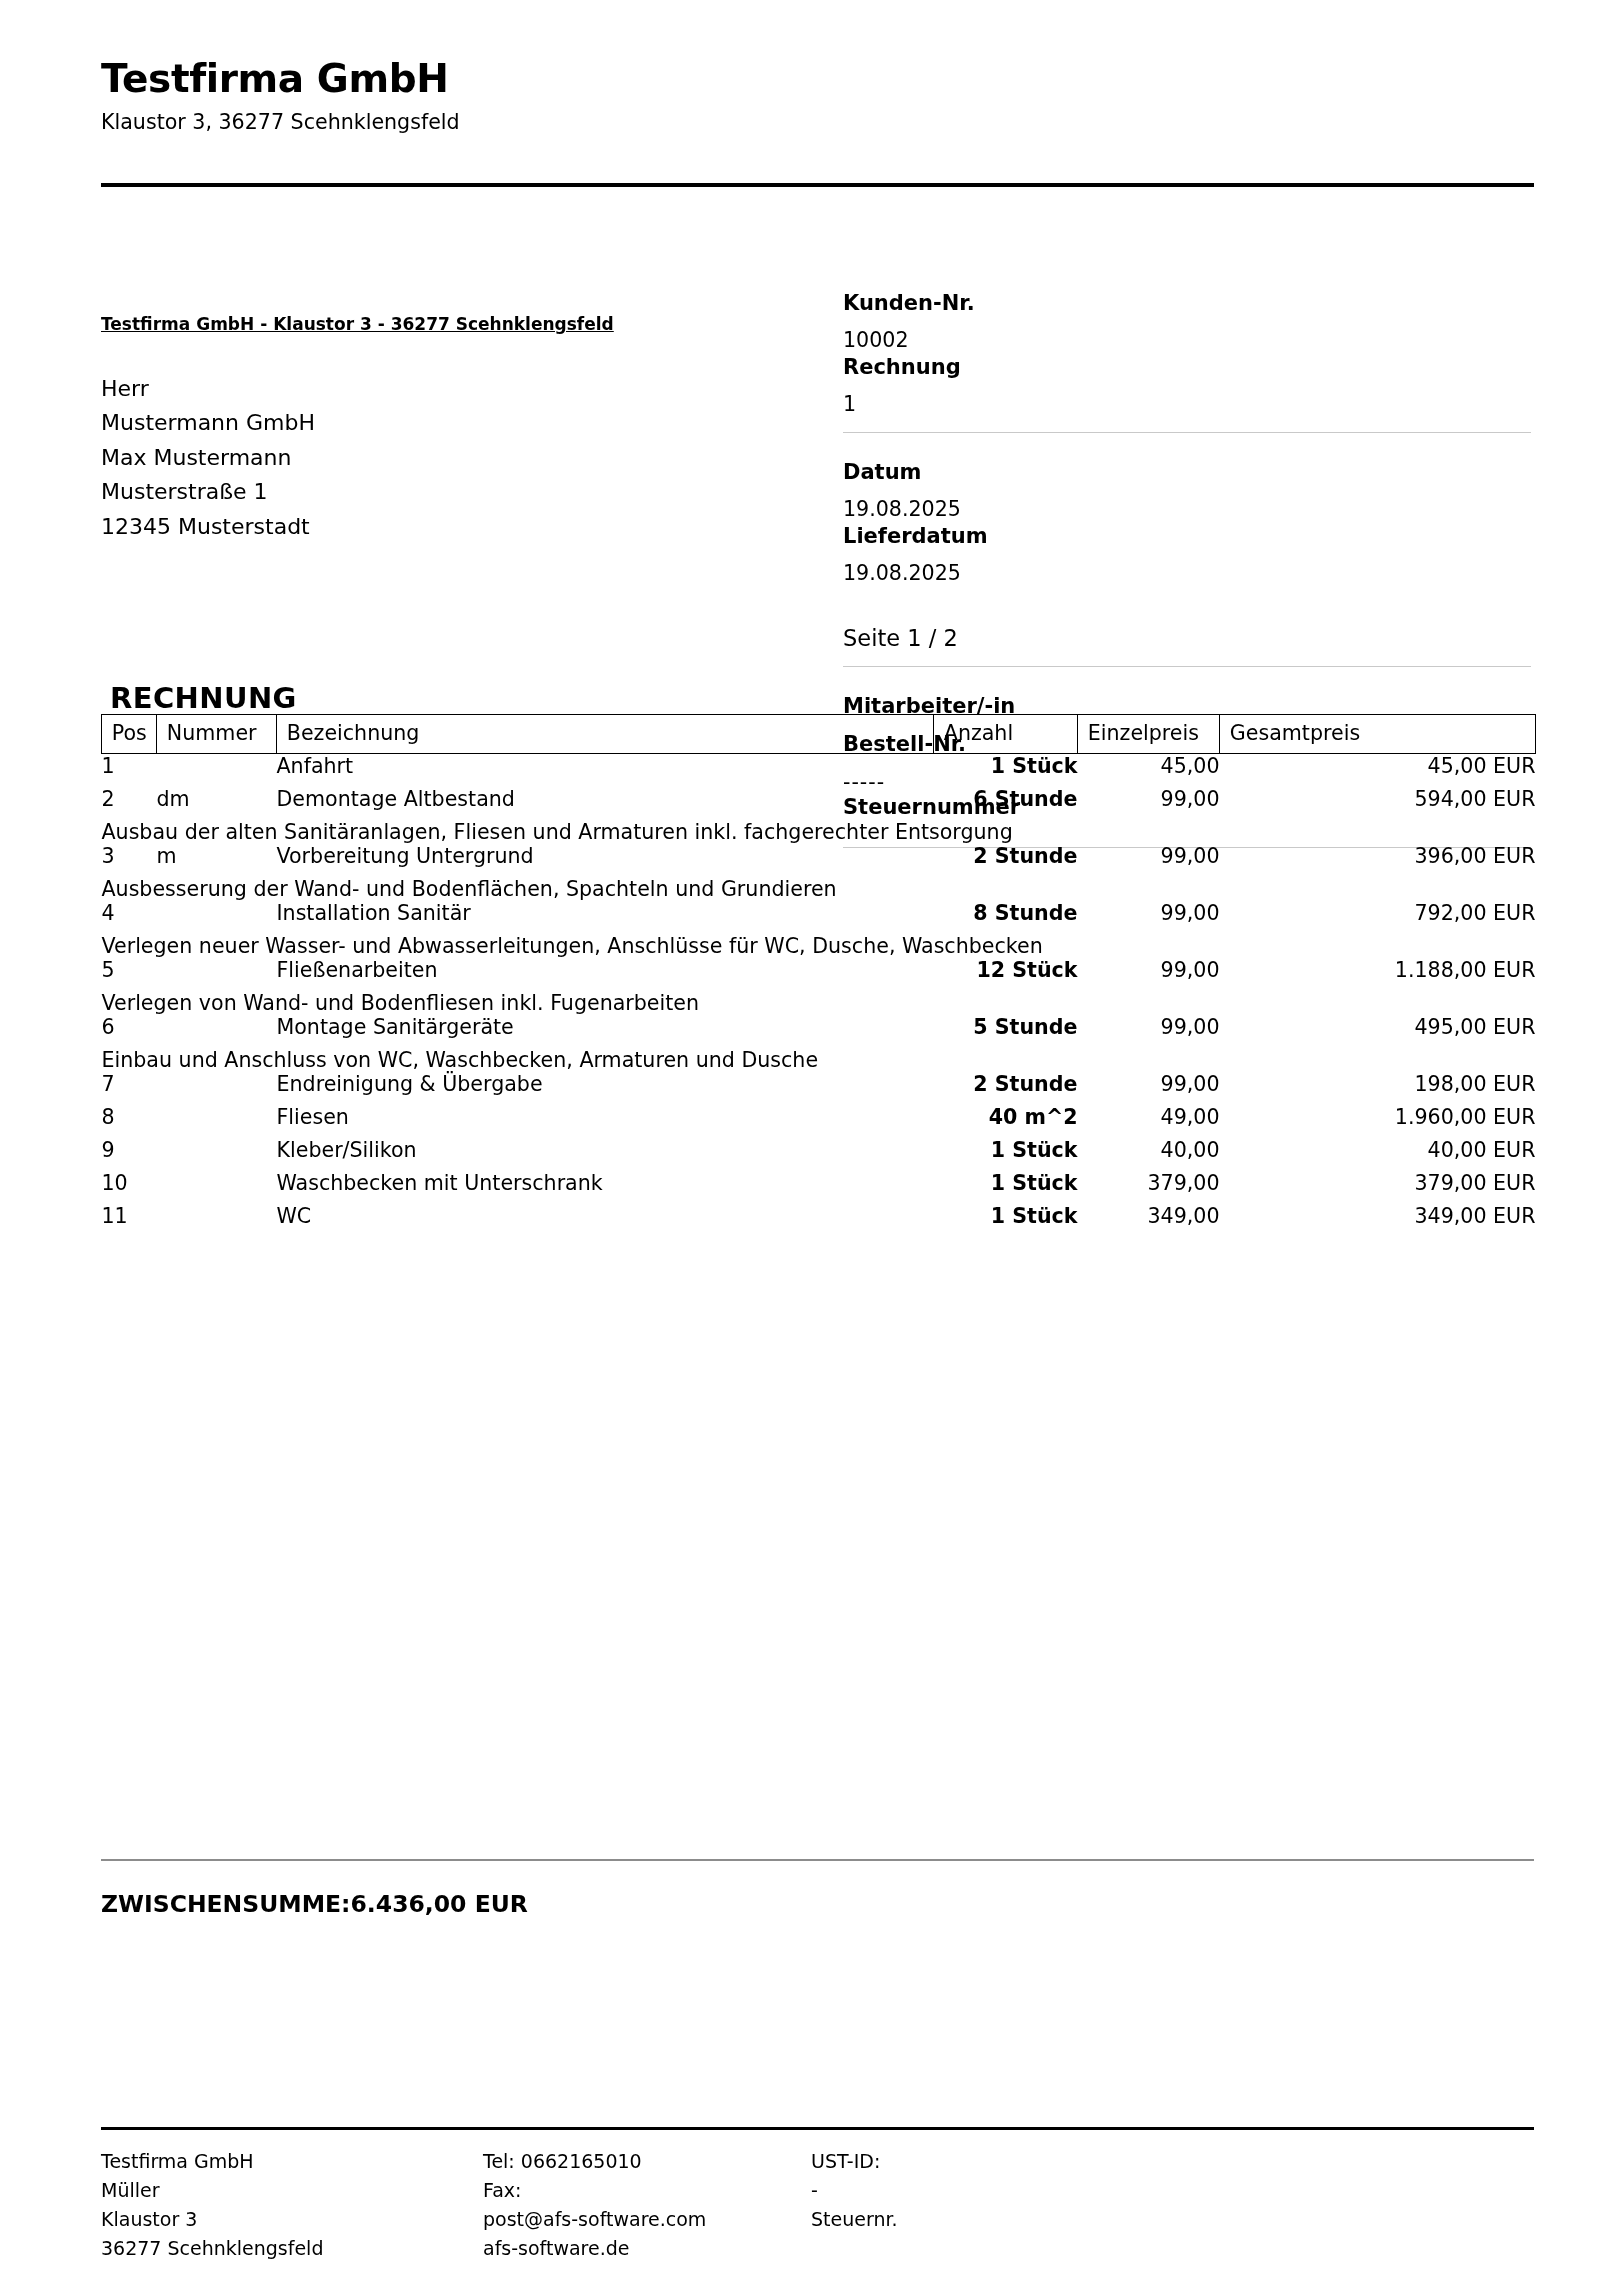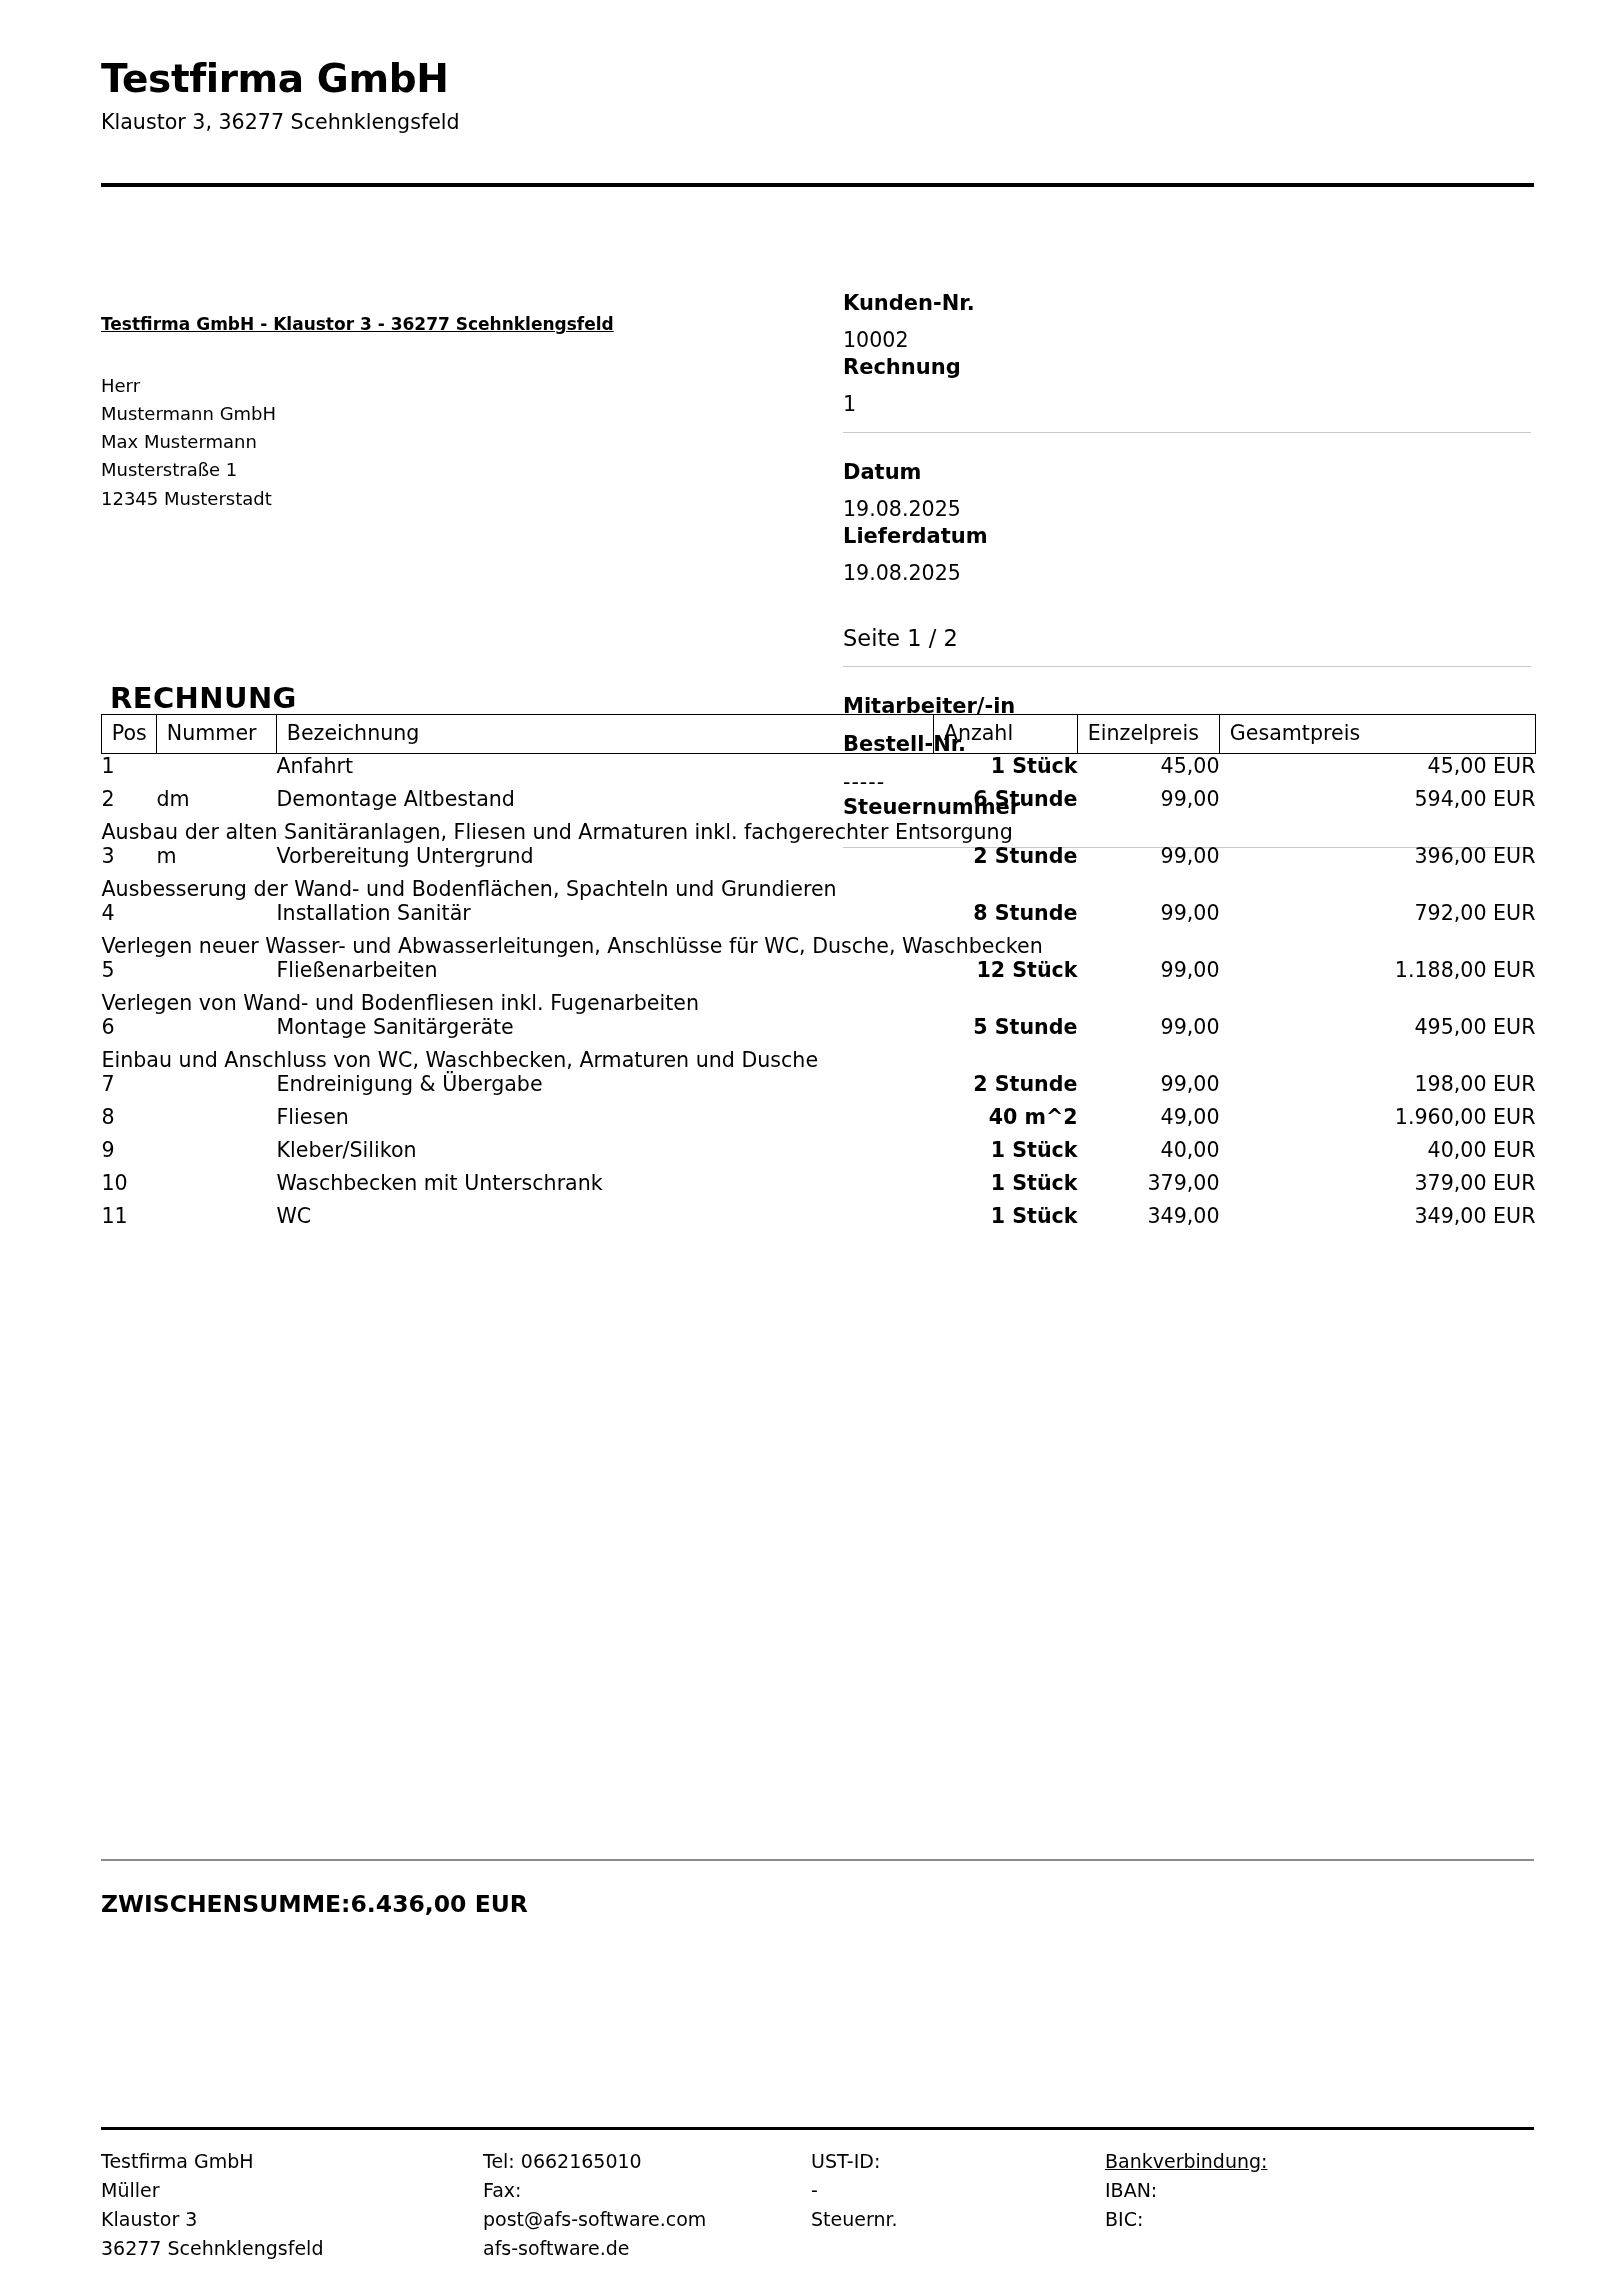--- a/index.html
+++ b/index.html
@@ -57,21 +57,21 @@
     top: 314px;
     font-size: 17px;
     font-weight: bold;
     text-decoration: underline;
     white-space: nowrap;
   }
   .recipient {
     position: absolute;
     left: 101px;
     top: 372px;
-    font-size: 18px;
+    font-size: 22px;
     line-height: 1.565;
   }
   .recipient div { white-space: nowrap; }
 
   
   .meta {
     position: absolute;
     left: 843px;
     top: 290px;
     width: 688px;
@@ -437,21 +437,16 @@
         <div>Tel: 0662165010</div>
         <div>Fax:</div>
         <div>post@afs-software.com</div>
         <div>afs-software.de</div>
       </div>
     <div class="footer-col fc3" id="footer-col-3">
         <div>UST-ID:</div>
         <div>-</div>
         <div>Steuernr.</div>
       </div>
-    <div class="footer-col fc4" id="footer-col-4">
-        <div class="u">Bankverbindung:</div>
-        <div>IBAN:</div>
-        <div>BIC:</div>
-      </div>
   </div>
 
 </div>
 
 
 </body></html>

